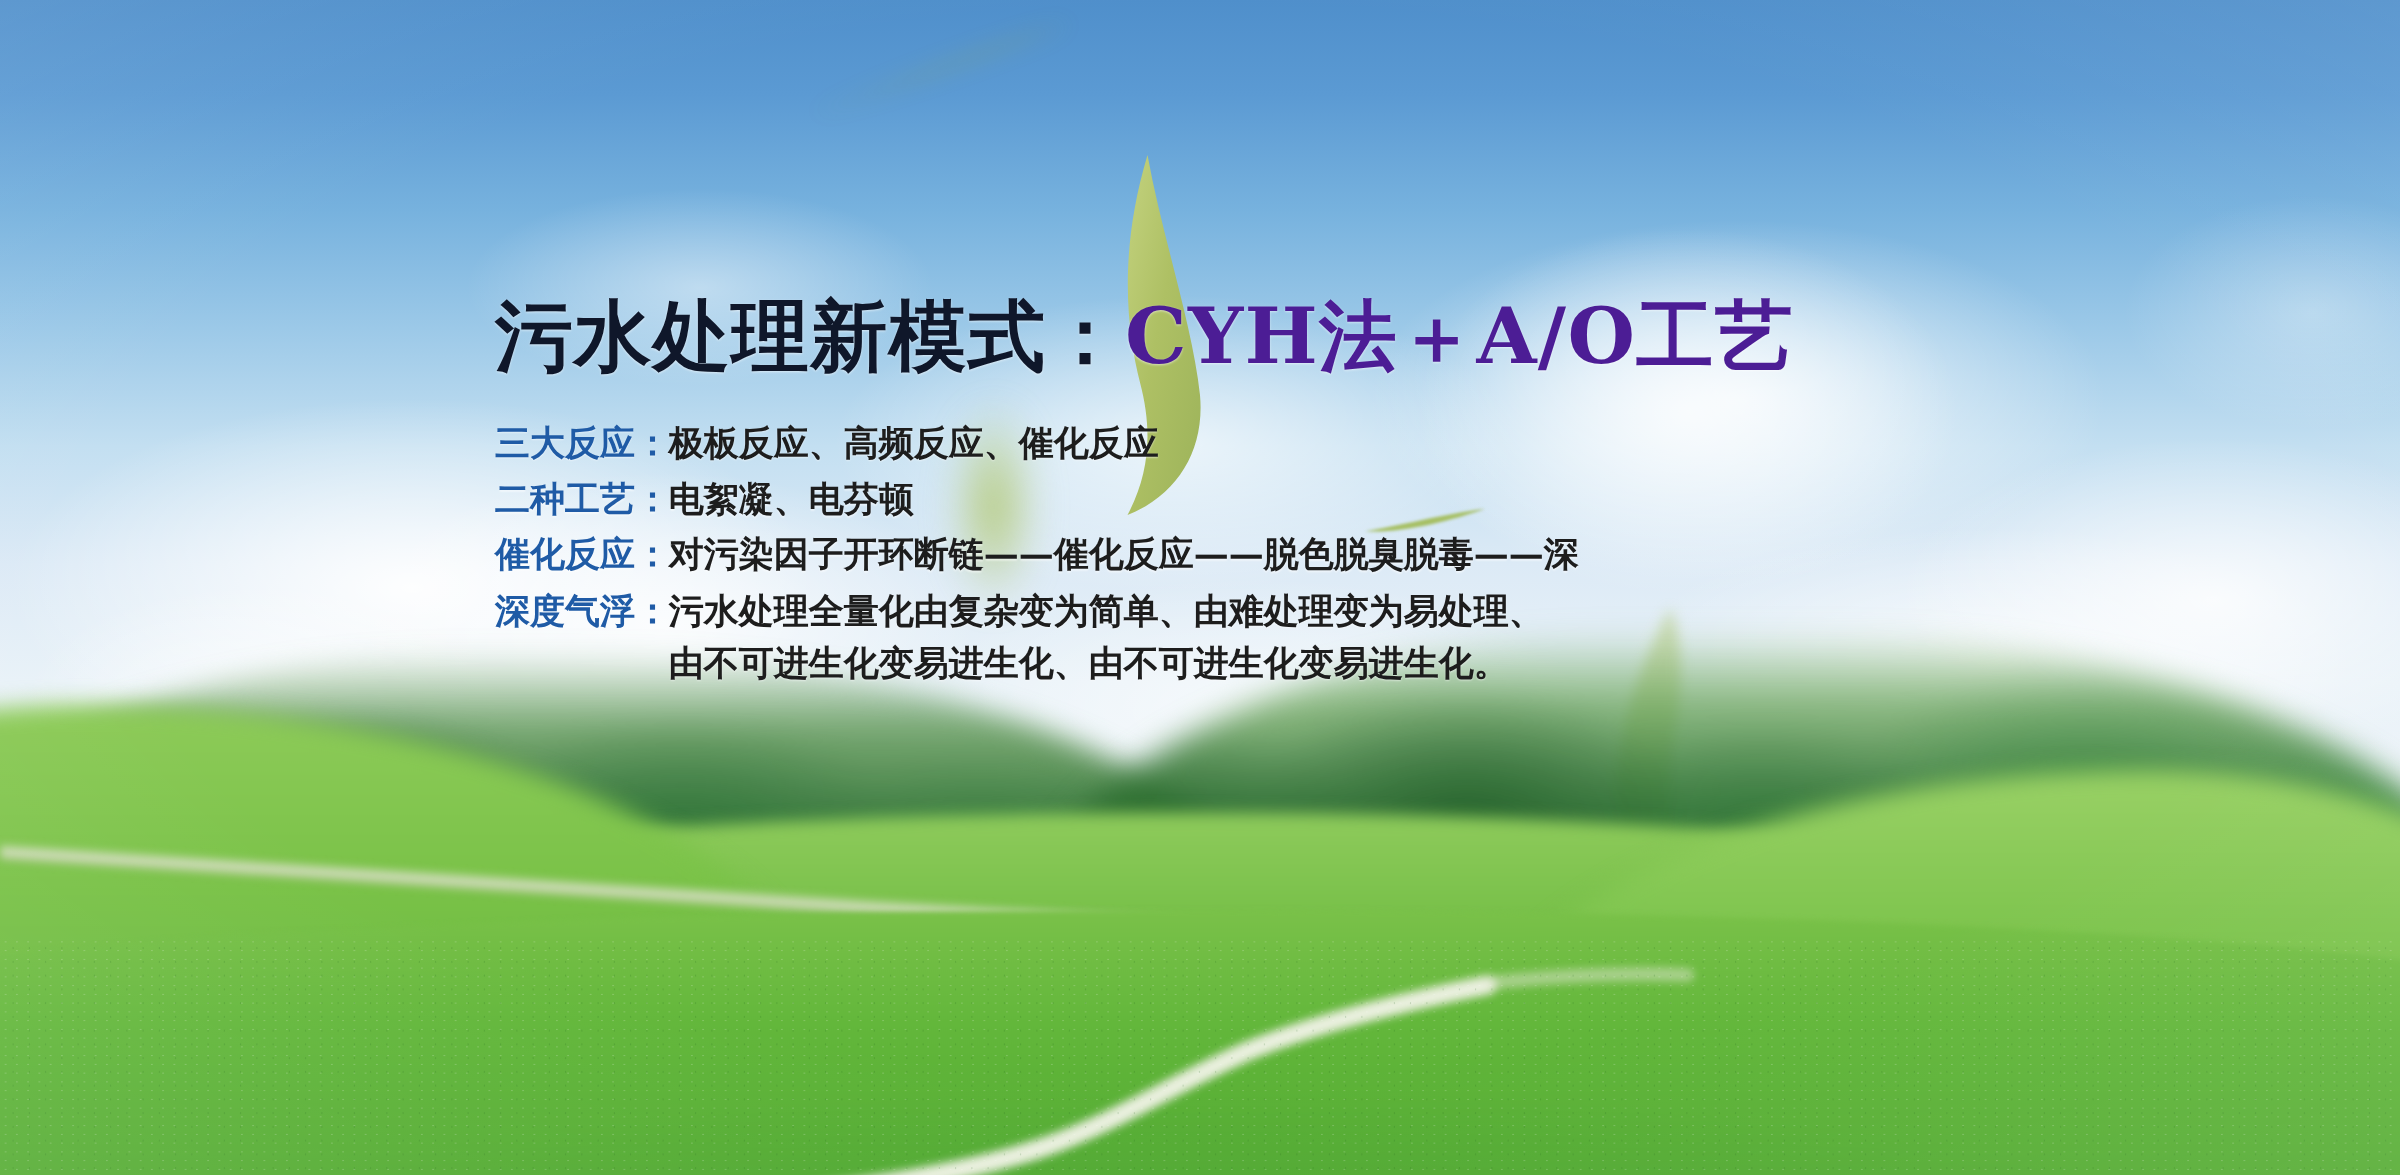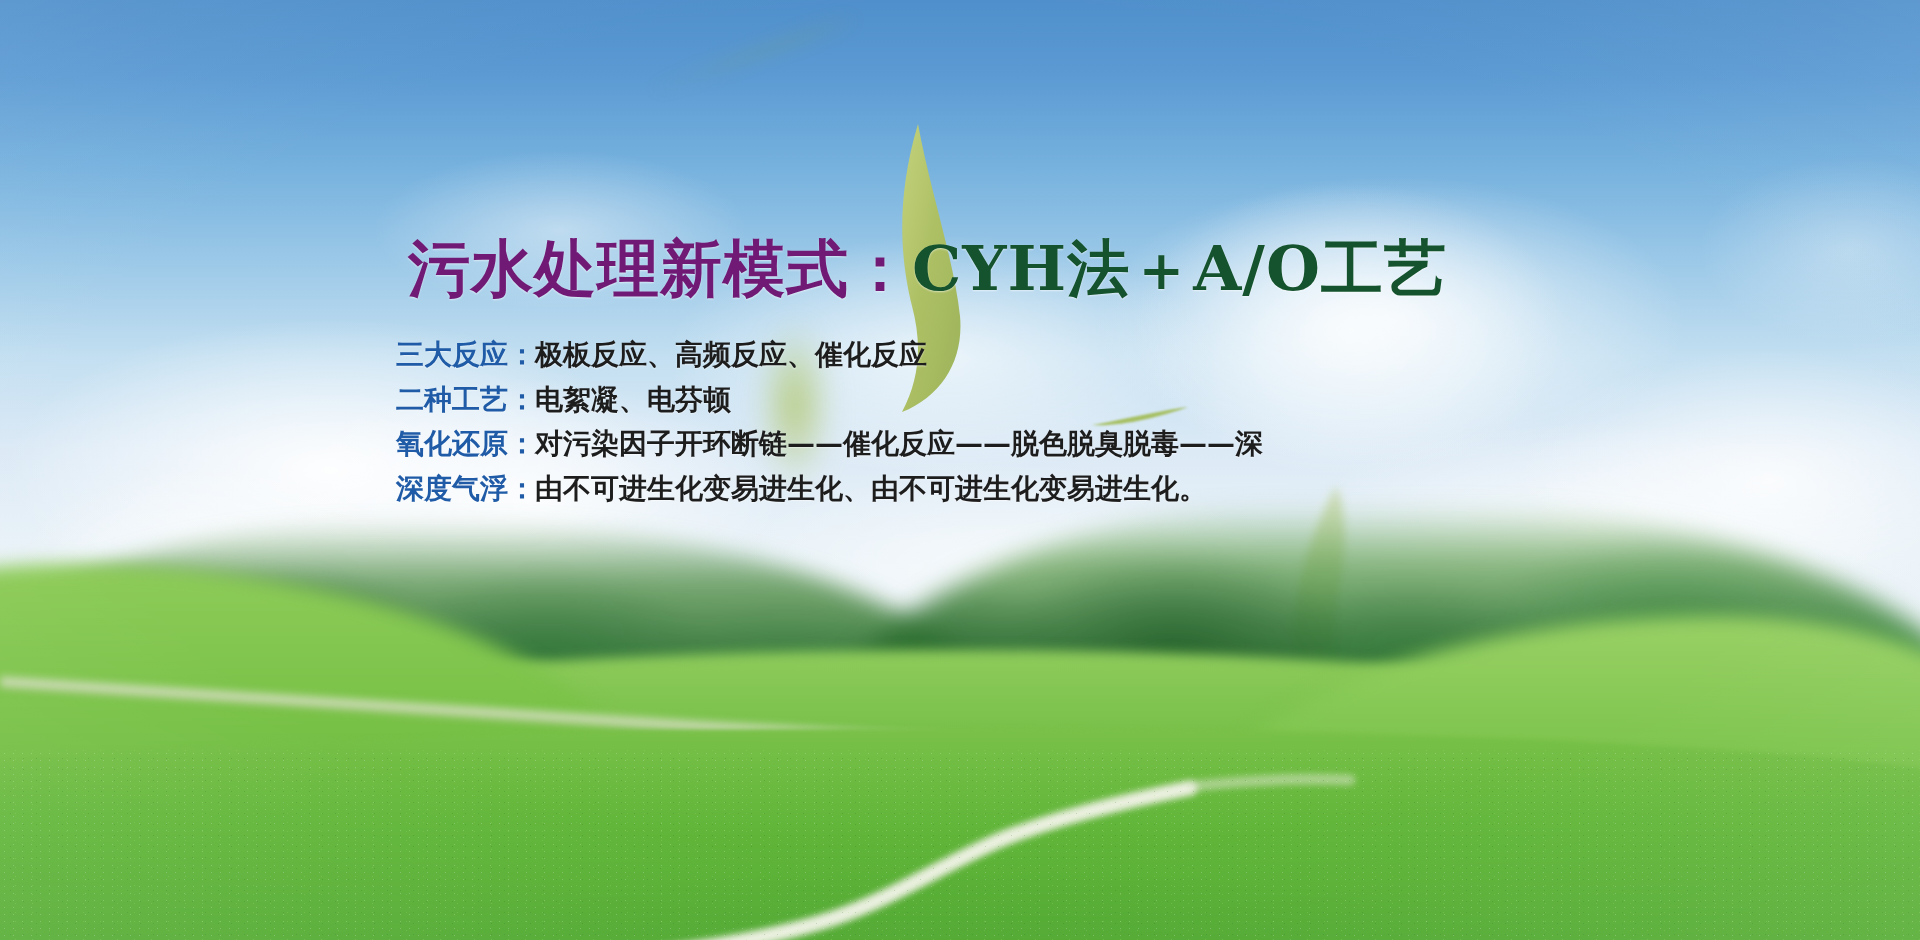--- a/index.html
+++ b/index.html
@@ -206,22 +206,22 @@
   }
   .title {
     font-size: 62px;
     font-weight: bold;
     line-height: 1.0;
     letter-spacing: 1px;
     white-space: nowrap;
     margin-bottom: 34px;
     text-shadow: 0 1px 2px rgba(255,255,255,0.55);
   }
-  .title .t-blue { color: #701a75; margin-left: 12px; }
-  .title .t-dark { color: #14532d; }
+  .title .t-blue { color: #0f172a; }
+  .title .t-dark { color: #4c1d95; }
 
   .bullets { }
   .bullet {
     display: flex;
     align-items: flex-start;
     font-size: 28px;
     font-weight: bold;
     line-height: 1.52;
     margin-bottom: 2px;
     text-shadow: 0 1px 1.5px rgba(255,255,255,0.5);
@@ -341,29 +341,30 @@
       </div>
 
       <div class="bullet">
         <span class="b-label">二种工艺：</span>
         <span class="b-body">
           <span>电絮凝、电芬顿</span>
         </span>
       </div>
 
       <div class="bullet">
-        <span class="b-label">氧化还原：</span>
+        <span class="b-label">催化反应：</span>
         <span class="b-body">
           <span>对污染因子开环断链——催化反应——脱色脱臭脱毒——深</span>
         </span>
       </div>
 
       <div class="bullet">
         <span class="b-label">深度气浮：</span>
         <span class="b-body">
+          <span>污水处理全量化由复杂变为简单、由难处理变为易处理、</span>
           <span class="line2">由不可进生化变易进生化、由不可进生化变易进生化。</span>
         </span>
       </div>
 
     </div>
   </div>
 
 </div>
 
 </body></html>

